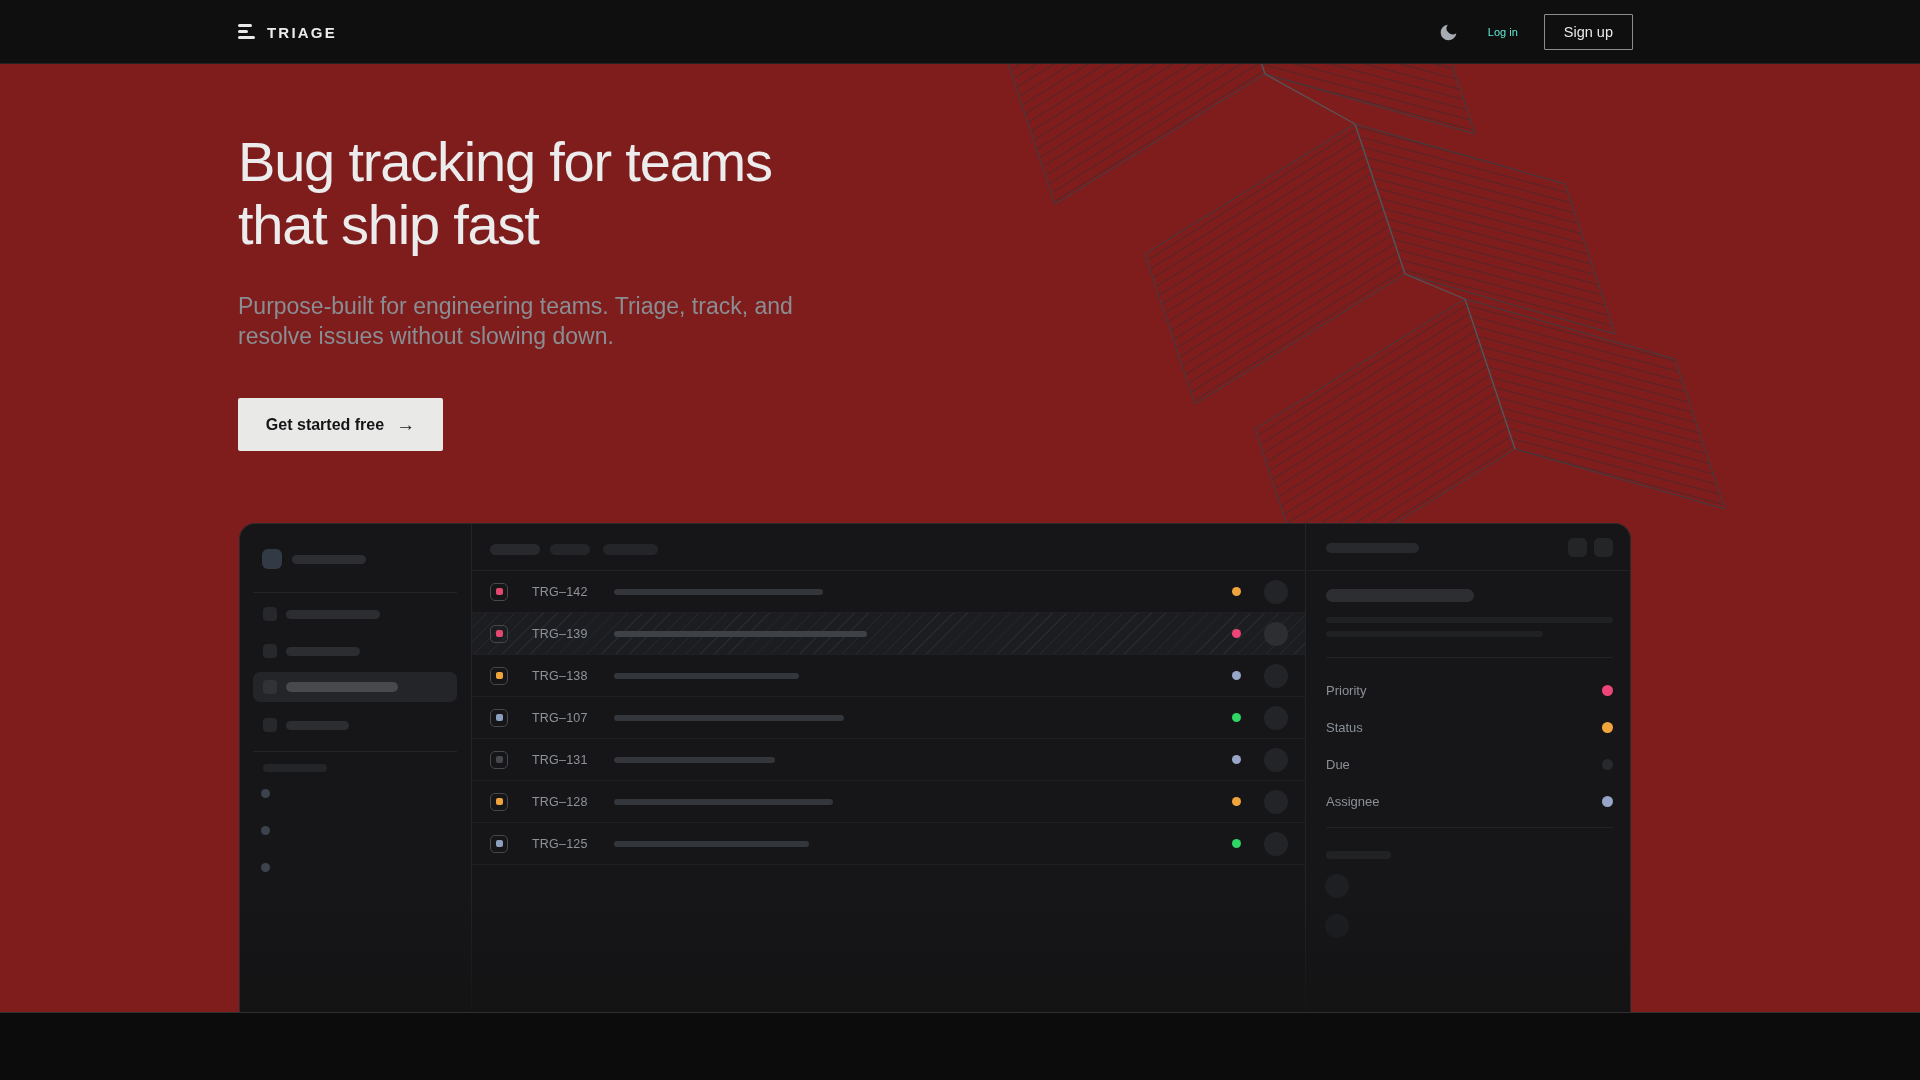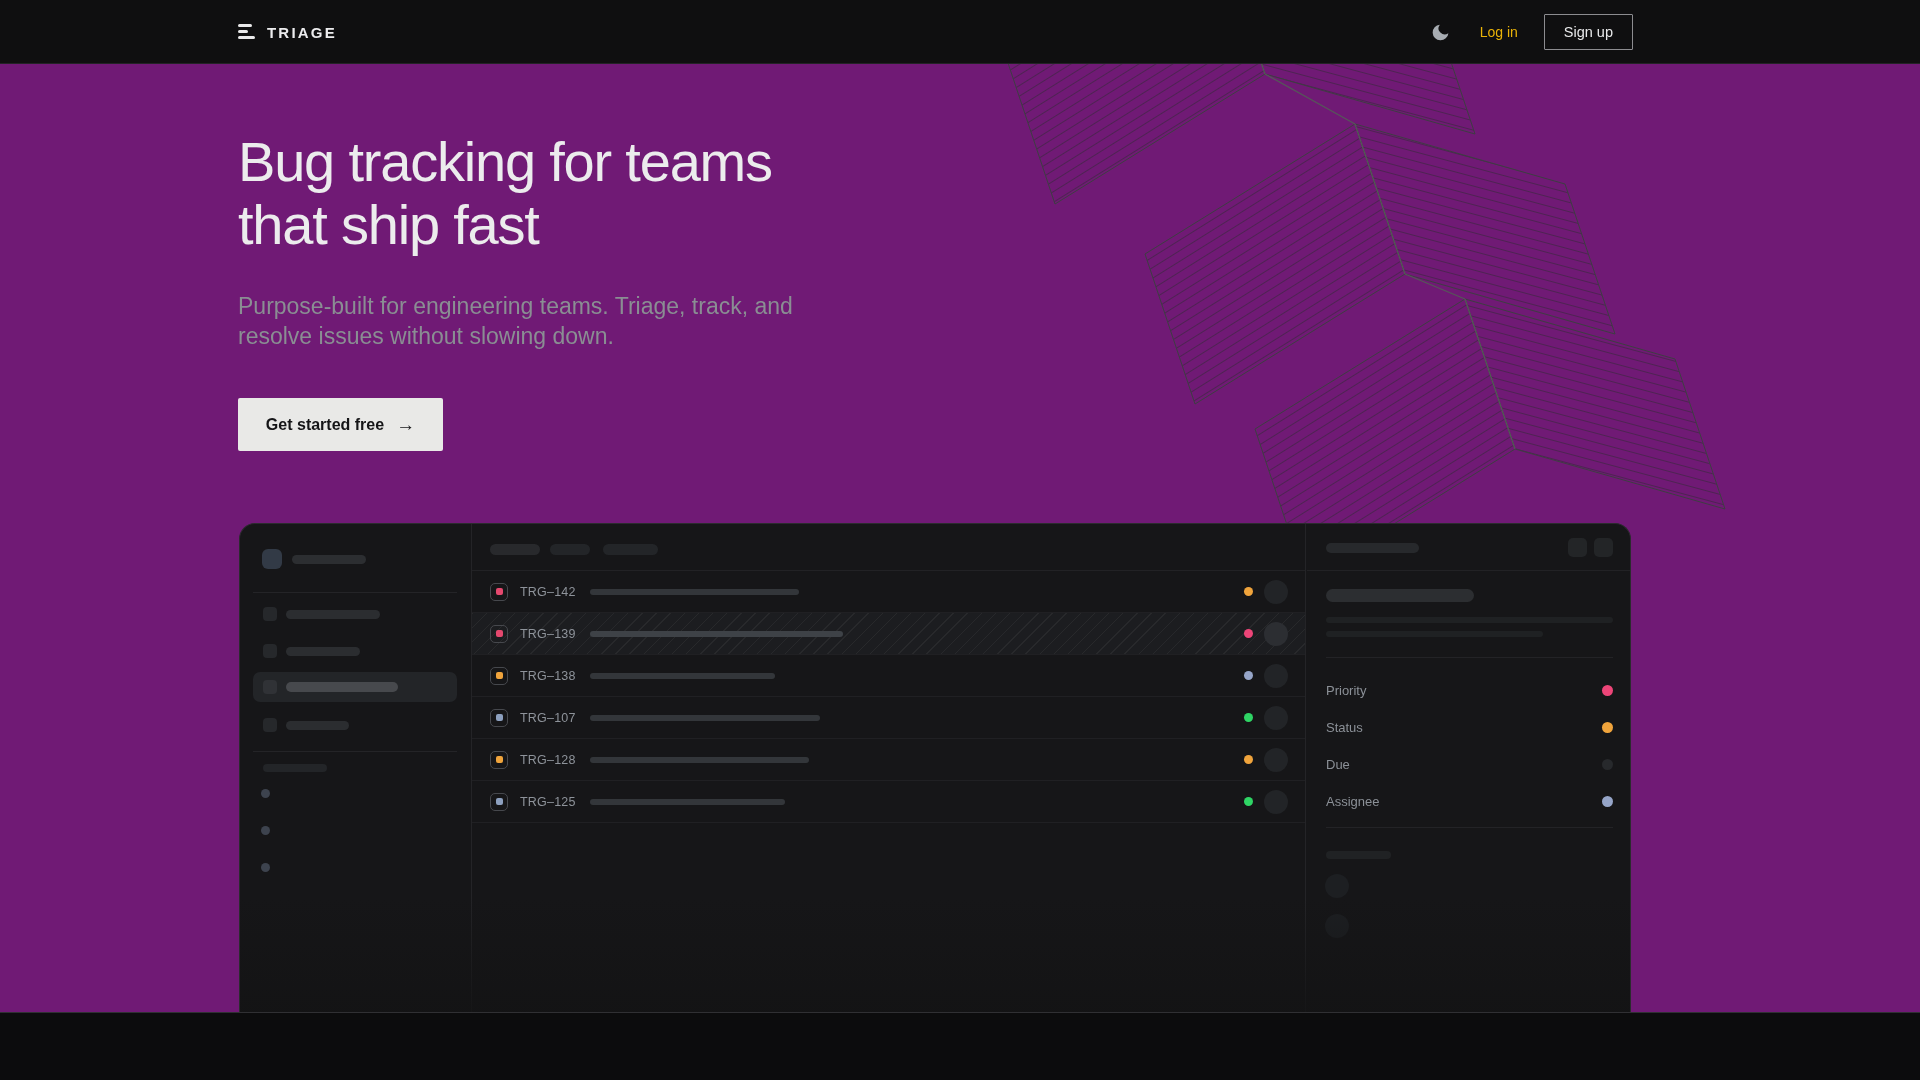--- a/index.html
+++ b/index.html
@@ -11,25 +11,25 @@
   .nav { position:absolute; left:0; top:0; width:1920px; height:64px; background:#0f0f10; border-bottom:1px solid #232326; z-index:5; }
   .brand { position:absolute; left:238px; top:0; height:64px; display:flex; align-items:center; gap:11px; }
   .brand-icon { width:18px; height:17px; display:block; }
   .brand-icon span { display:block; height:3.2px; border-radius:1.5px; background:#e9e9ea; margin-bottom:3px; }
   .brand-icon .b1 { width:14px; }
   .brand-icon .b2 { width:10px; }
   .brand-icon .b3 { width:17px; margin-bottom:0; }
   .brand-name { font-size:15px; font-weight:700; letter-spacing:2.2px; color:#ececee; }
   .nav-right { position:absolute; right:287px; top:0; height:64px; display:flex; align-items:center; gap:26px; }
   .theme-btn { width:26px; height:26px; background:none; border:none; cursor:pointer; display:flex; align-items:center; justify-content:center; }
-  .login { font-size:14px; color:#eab308; background:none; border:none; cursor:pointer; }
+  .login { font-size:11px; color:#5eead4; background:none; border:none; cursor:pointer; }
   .signup { font-size:14.5px; color:#e8e9ea; background:transparent; border:1px solid #8c8c90; padding:9px 19px; cursor:pointer; border-radius:1px; }
 
   
-  .hero { position:absolute; left:0; top:64px; width:1920px; height:949px; background:#701a75; overflow:hidden; border-bottom:1px solid #303033; }
+  .hero { position:absolute; left:0; top:64px; width:1920px; height:949px; background:#7f1d1d; overflow:hidden; border-bottom:1px solid #303033; }
   .hero-title { position:absolute; left:238px; top:66px; font-size:56px; line-height:63px; font-weight:500; letter-spacing:-1.2px; color:#ececed; z-index:2; }
   .hero-sub { position:absolute; left:238px; top:227px; font-size:23px; line-height:30px; color:#8a8e93; z-index:2; }
   .cta { position:absolute; left:238px; top:334px; width:205px; height:53px; background:#e9e9e7; border:none; border-radius:2px; cursor:pointer; display:flex; align-items:center; justify-content:center; gap:12px; font-size:16px; font-weight:600; color:#151517; z-index:2; }
   .cta .arrow { font-size:19px; font-weight:400; position:relative; top:0.5px; }
 
   
   .deco { position:absolute; left:985px; top:0; width:810px; height:470px; z-index:1; }
 
   
   .card { position:absolute; left:239px; top:459px; width:1392px; height:494px; background:#161618; border:1px solid #2b2b2e; border-bottom:none; border-radius:16px 16px 0 0; overflow:hidden; z-index:2; }
@@ -55,21 +55,21 @@
   .sdot1 { top:265px; } .sdot2 { top:302px; } .sdot3 { top:339px; }
 
   
   .list { position:absolute; left:231px; top:0; width:835px; height:100%; border-left:1px solid #242427; border-right:1px solid #242427; }
   .list-head { position:absolute; left:0; top:0; width:100%; height:47px; border-bottom:1px solid #222225; }
   .list-head .ph { position:absolute; top:20px; height:11px; border-radius:99px; background:#232528; }
   .hp1 { left:18px; width:50px; background:#28292c !important; }
   .hp2 { left:78px; width:40px; }
   .hp3 { left:131px; width:55px; }
   .rows { position:absolute; left:0; top:47px; width:100%; }
-  .row { position:relative; height:42px; display:flex; align-items:center; padding:0 17px 0 18px; border-bottom:1px solid #202023; cursor:pointer; }
+  .row { position:relative; height:42px; display:flex; align-items:center; padding:0 17px 0 18px; border-bottom:1px solid #202023; cursor:pointer;gap:12px; }
   .row.selected { background:#1c1d20 repeating-linear-gradient(135deg, rgba(255,255,255,0.05) 0 1px, transparent 1px 10px); }
   .issue-icon { width:18px; height:18px; border-radius:5px; border:1.4px solid #46484d; display:flex; align-items:center; justify-content:center; flex:none; }
   .issue-icon i { display:block; width:7px; height:7px; border-radius:2px; }
   .issue-id { width:58px; margin-left:12px; font-size:12.5px; letter-spacing:0.2px; color:#8e939a; flex:none; }
   .title-line { height:6px; border-radius:99px; background:#33363a; margin-left:12px; flex:none; }
   .row.selected .title-line { background:#3e4247; }
   .status-dot { width:9px; height:9px; border-radius:50%; margin-left:auto; flex:none; }
   .row-avatar { width:24px; height:24px; border-radius:50%; background:#222427; margin-left:11px; flex:none; }
   .row.selected .row-avatar { background:#2c2e32; }
 
@@ -224,20 +224,29 @@
     <span class="issue-icon">
                 <i style="background: rgb(141, 160, 191);"></i>
               </span>
     <span class="issue-id">TRG–107</span>
     <span class="title-line" style="width: 230px;"></span>
     <span class="status-dot" style="background: rgb(47, 213, 101);"></span>
     <span class="row-avatar"></span>
   </div>
             <div class="row">
     <span class="issue-icon">
+                <i style="background: rgb(69, 72, 77);"></i>
+              </span>
+    <span class="issue-id">TRG–131</span>
+    <span class="title-line" style="width: 161px;"></span>
+    <span class="status-dot" style="background: rgb(150, 165, 200);"></span>
+    <span class="row-avatar"></span>
+  </div>
+            <div class="row">
+    <span class="issue-icon">
                 <i style="background: rgb(240, 164, 60);"></i>
               </span>
     <span class="issue-id">TRG–128</span>
     <span class="title-line" style="width: 219px;"></span>
     <span class="status-dot" style="background: rgb(240, 164, 60);"></span>
     <span class="row-avatar"></span>
   </div>
             <div class="row">
     <span class="issue-icon">
                 <i style="background: rgb(141, 160, 191);"></i>

